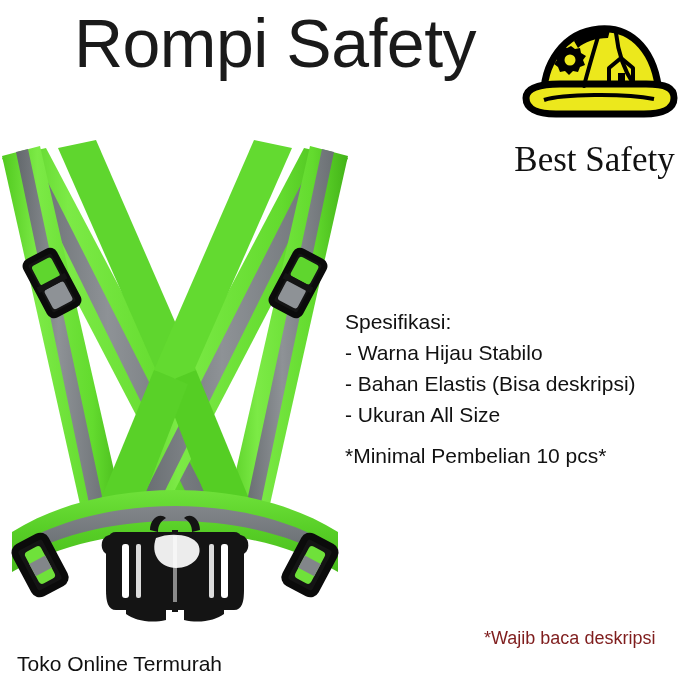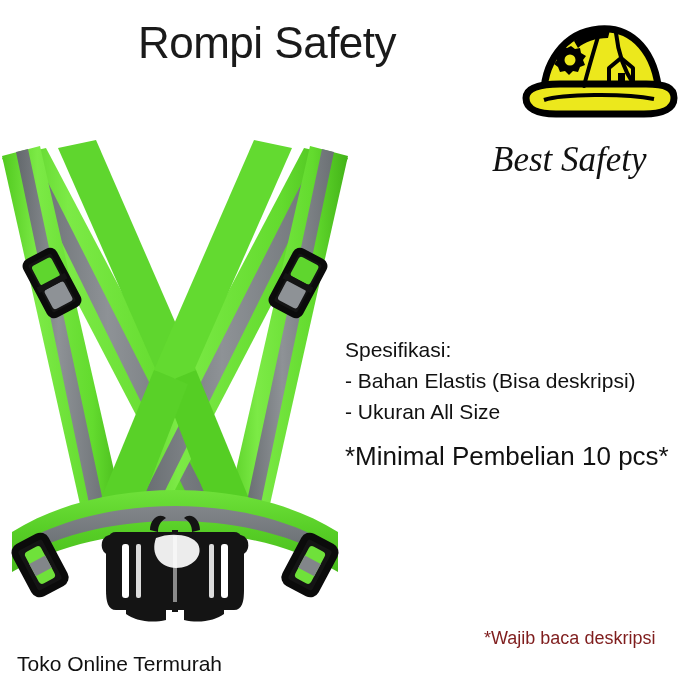--- a/index.html
+++ b/index.html
@@ -13,26 +13,26 @@
     width: 700px;
     height: 700px;
     background: #ffffff;
     overflow: hidden;
     font-family: "Liberation Sans", sans-serif;
   }
 
   
   #product-title {
     position: absolute;
-    left: 52px;
+    left: 60px;
     top: 14px;
     width: 430px;
     text-align: center;
     font-family: "Liberation Sans", sans-serif;
-    font-size: 44px;
+    font-size: 68px;
     line-height: 58px;
     color: #1a1a1a;
     font-weight: 400;
     letter-spacing: -0.5px;
   }
   #product-title .tl {
     display: block;
     white-space: nowrap;
   }
 
@@ -49,49 +49,48 @@
     left: 22px;
     top: 0px;
     width: 170px;
     height: 128px;
   }
   #brand-name {
     position: absolute;
     left: 0;
     top: 132px;
     width: 205px;
-    text-align: left;
+    text-align: center;
     font-family: "Liberation Serif", serif;
     font-size: 35px;
     line-height: 40px;
     color: #111111;
     font-weight: 400;
-    font-style: italic;
   }
 
   
   #spec-block {
     position: absolute;
     left: 345px;
     top: 306px;
     width: 350px;
     font-family: "Liberation Sans", sans-serif;
     font-size: 21px;
     line-height: 31px;
     color: #111111;
   }
-  #spec-block .spec-head { display: block; margin-top: 28px; }
+  #spec-block .spec-head { display: block; }
   #spec-block .spec-item { display: block; white-space: nowrap; }
 
   #min-order {
     position: absolute;
     left: 345px;
     top: 442px;
     font-family: "Liberation Sans", sans-serif;
-    font-size: 26px;
+    font-size: 21px;
     line-height: 28px;
     color: #111111;
     white-space: nowrap;
   }
 
   
   #shop-tagline {
     position: absolute;
     left: 17px;
     top: 652px;
@@ -308,20 +307,21 @@
         <path d="M200 390 C 200 378, 190 372, 184 378 C 190 382, 192 386, 192 392 Z" fill="#141414"></path>
 
         <path d="M126 468 L166 468 L166 480 C 150 484, 134 480, 126 474 Z" fill="#141414"></path>
         <path d="M224 468 L184 468 L184 480 C 200 484, 216 480, 224 474 Z" fill="#141414"></path>
       </g>
     </svg>
   </div>
 
   <div id="spec-block">
     <span class="spec-head">Spesifikasi:</span>
+    <span class="spec-item">- Warna Hijau Stabilo</span>
     <span class="spec-item">- Bahan Elastis (Bisa deskripsi)</span>
     <span class="spec-item">- Ukuran All Size</span>
   </div>
 
   <div id="min-order">*Minimal Pembelian 10 pcs*</div>
 
   <div id="shop-tagline">Toko Online Termurah</div>
 
   <div id="buy-notice">
     <span class="nl">*Wajib baca deskripsi</span>

